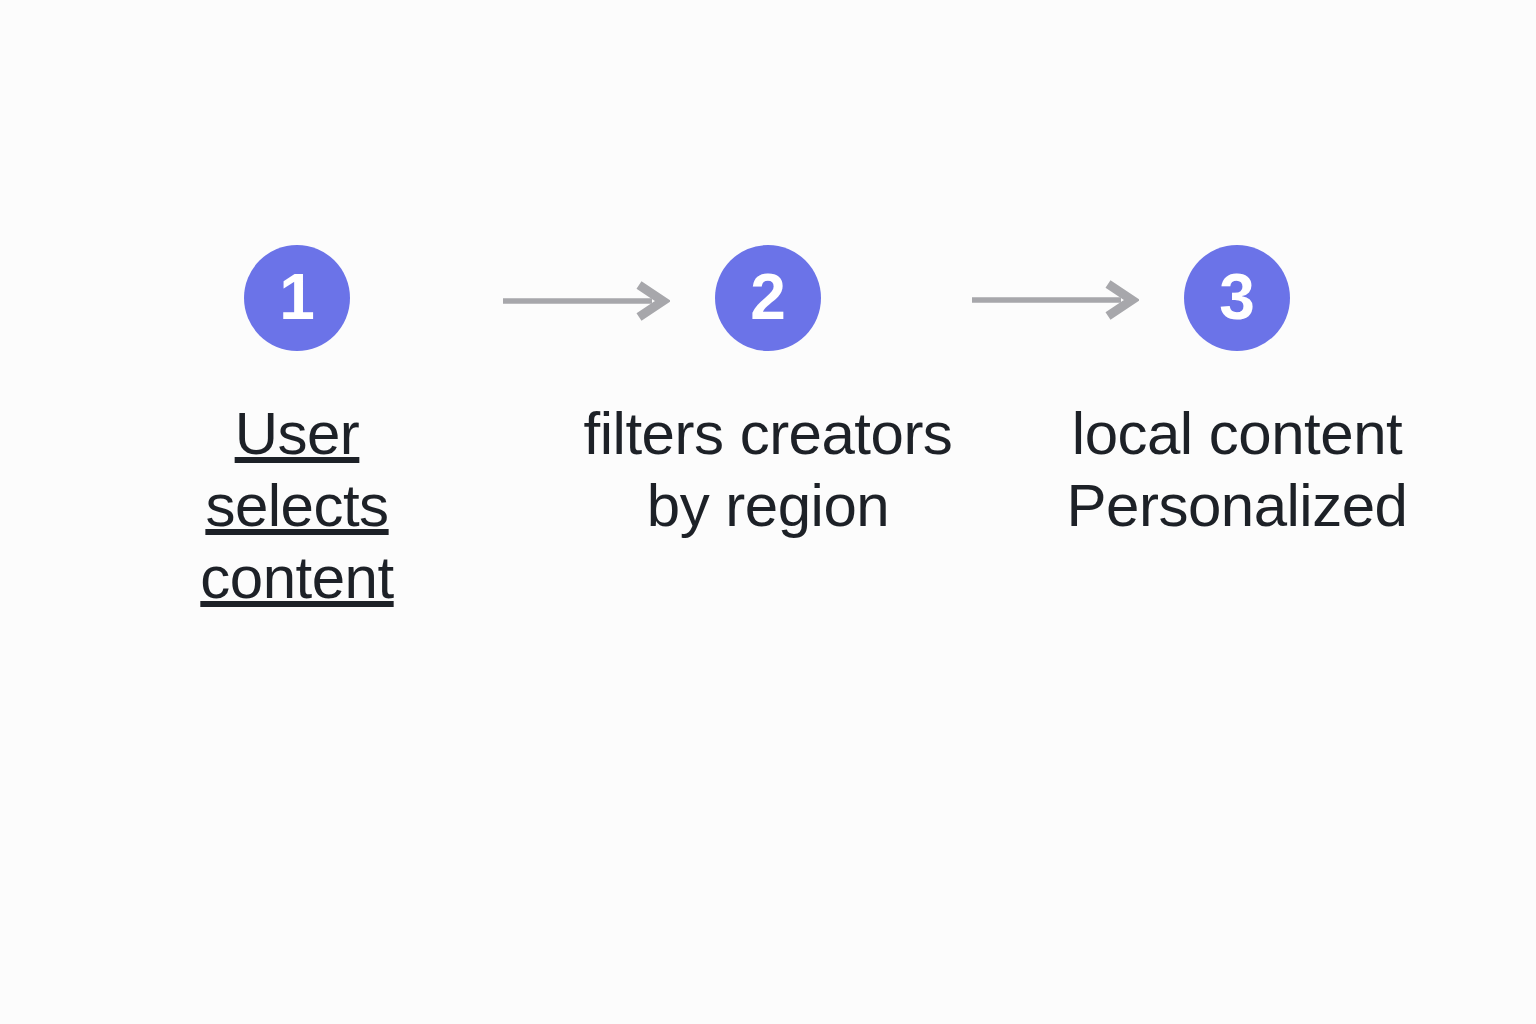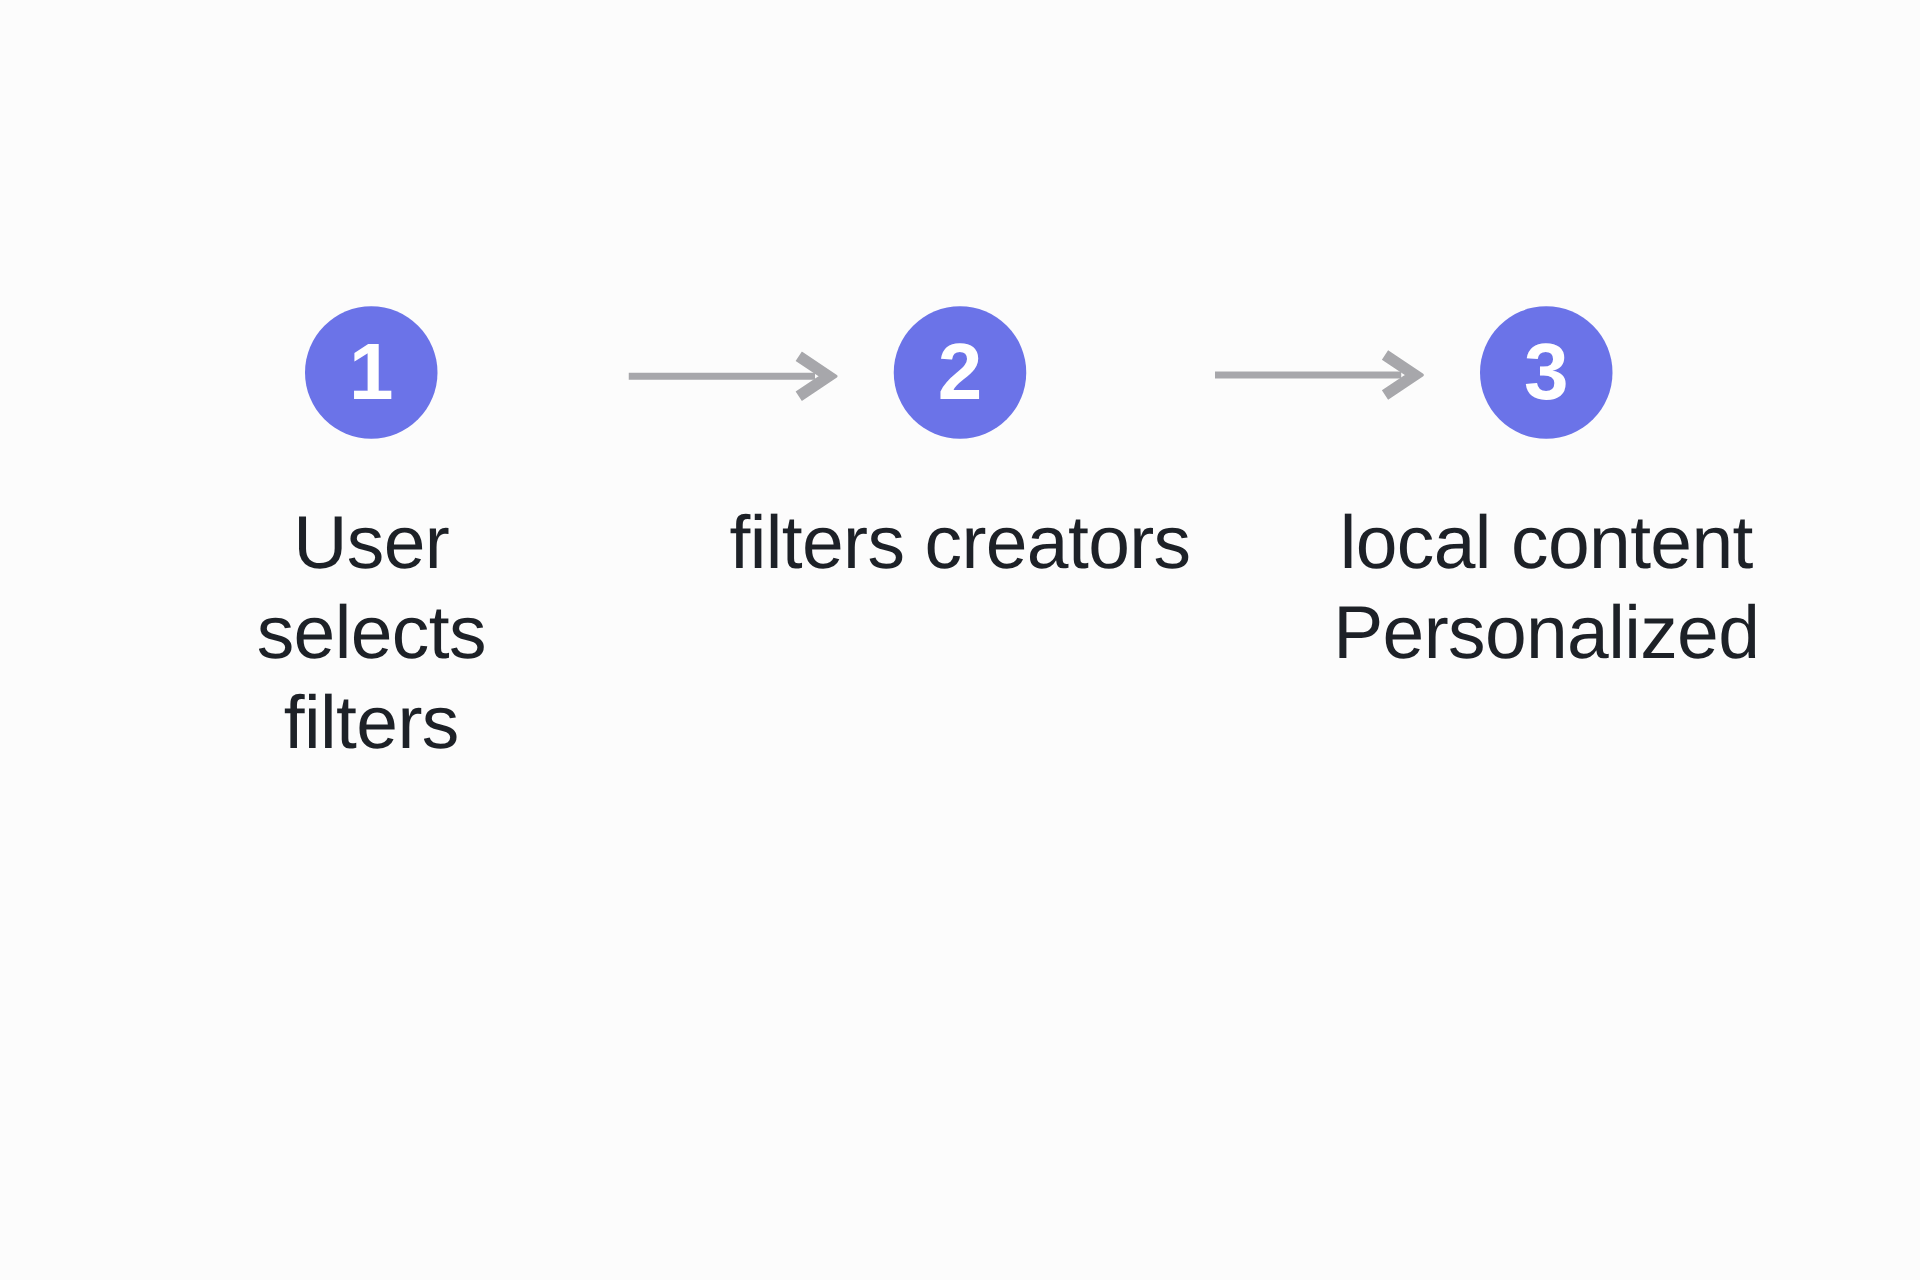--- a/index.html
+++ b/index.html
@@ -40,21 +40,21 @@
     color: #1d2127;
     font-size: 60px;
     line-height: 72px;
     font-weight: 400;
     letter-spacing: -0.5px;
   }
   .step-label span { display: block; }
   .circle-1 { left: 244px; top: 245px; }
   .circle-2 { left: 715px; top: 245px; }
   .circle-3 { left: 1184px; top: 245px; }
-  .label-1 { left: 57px; }
+  .label-1 { left: 57px; text-decoration: underline; }
   .label-2 { left: 528px; }
   .label-3 { left: 997px; }
   .arrow {
     position: absolute;
     width: 170px;
     height: 40px;
   }
   .arrow-1 { left: 500px; top: 281px; }
   .arrow-2 { left: 969px; top: 280px; }
   .arrow svg { display: block; }
@@ -63,35 +63,36 @@
 <body>
 
 <div class="canvas">
 
   <div class="step-circle circle-1">
     <div class="step-number">1</div>
   </div>
   <div class="step-label label-1">
     <span>User</span>
     <span>selects</span>
-    <span>filters</span>
+    <span>content</span>
   </div>
 
   <div class="arrow arrow-1">
     <svg width="170" height="40" viewBox="0 0 170 40" xmlns="http://www.w3.org/2000/svg">
       <line x1="3" y1="20" x2="152" y2="20" stroke="#a7a7ab" stroke-width="5.5"></line>
       <path d="M139 4 L163 20 L139 36" fill="none" stroke="#a7a7ab" stroke-width="9" stroke-linejoin="miter"></path>
     </svg>
   </div>
 
   <div class="step-circle circle-2">
     <div class="step-number">2</div>
   </div>
   <div class="step-label label-2">
     <span>filters creators</span>
+    <span>by region</span>
   </div>
 
   <div class="arrow arrow-2">
     <svg width="170" height="40" viewBox="0 0 170 40" xmlns="http://www.w3.org/2000/svg">
       <line x1="3" y1="20" x2="152" y2="20" stroke="#a7a7ab" stroke-width="5.5"></line>
       <path d="M139 4 L163 20 L139 36" fill="none" stroke="#a7a7ab" stroke-width="9" stroke-linejoin="miter"></path>
     </svg>
   </div>
 
   <div class="step-circle circle-3">

